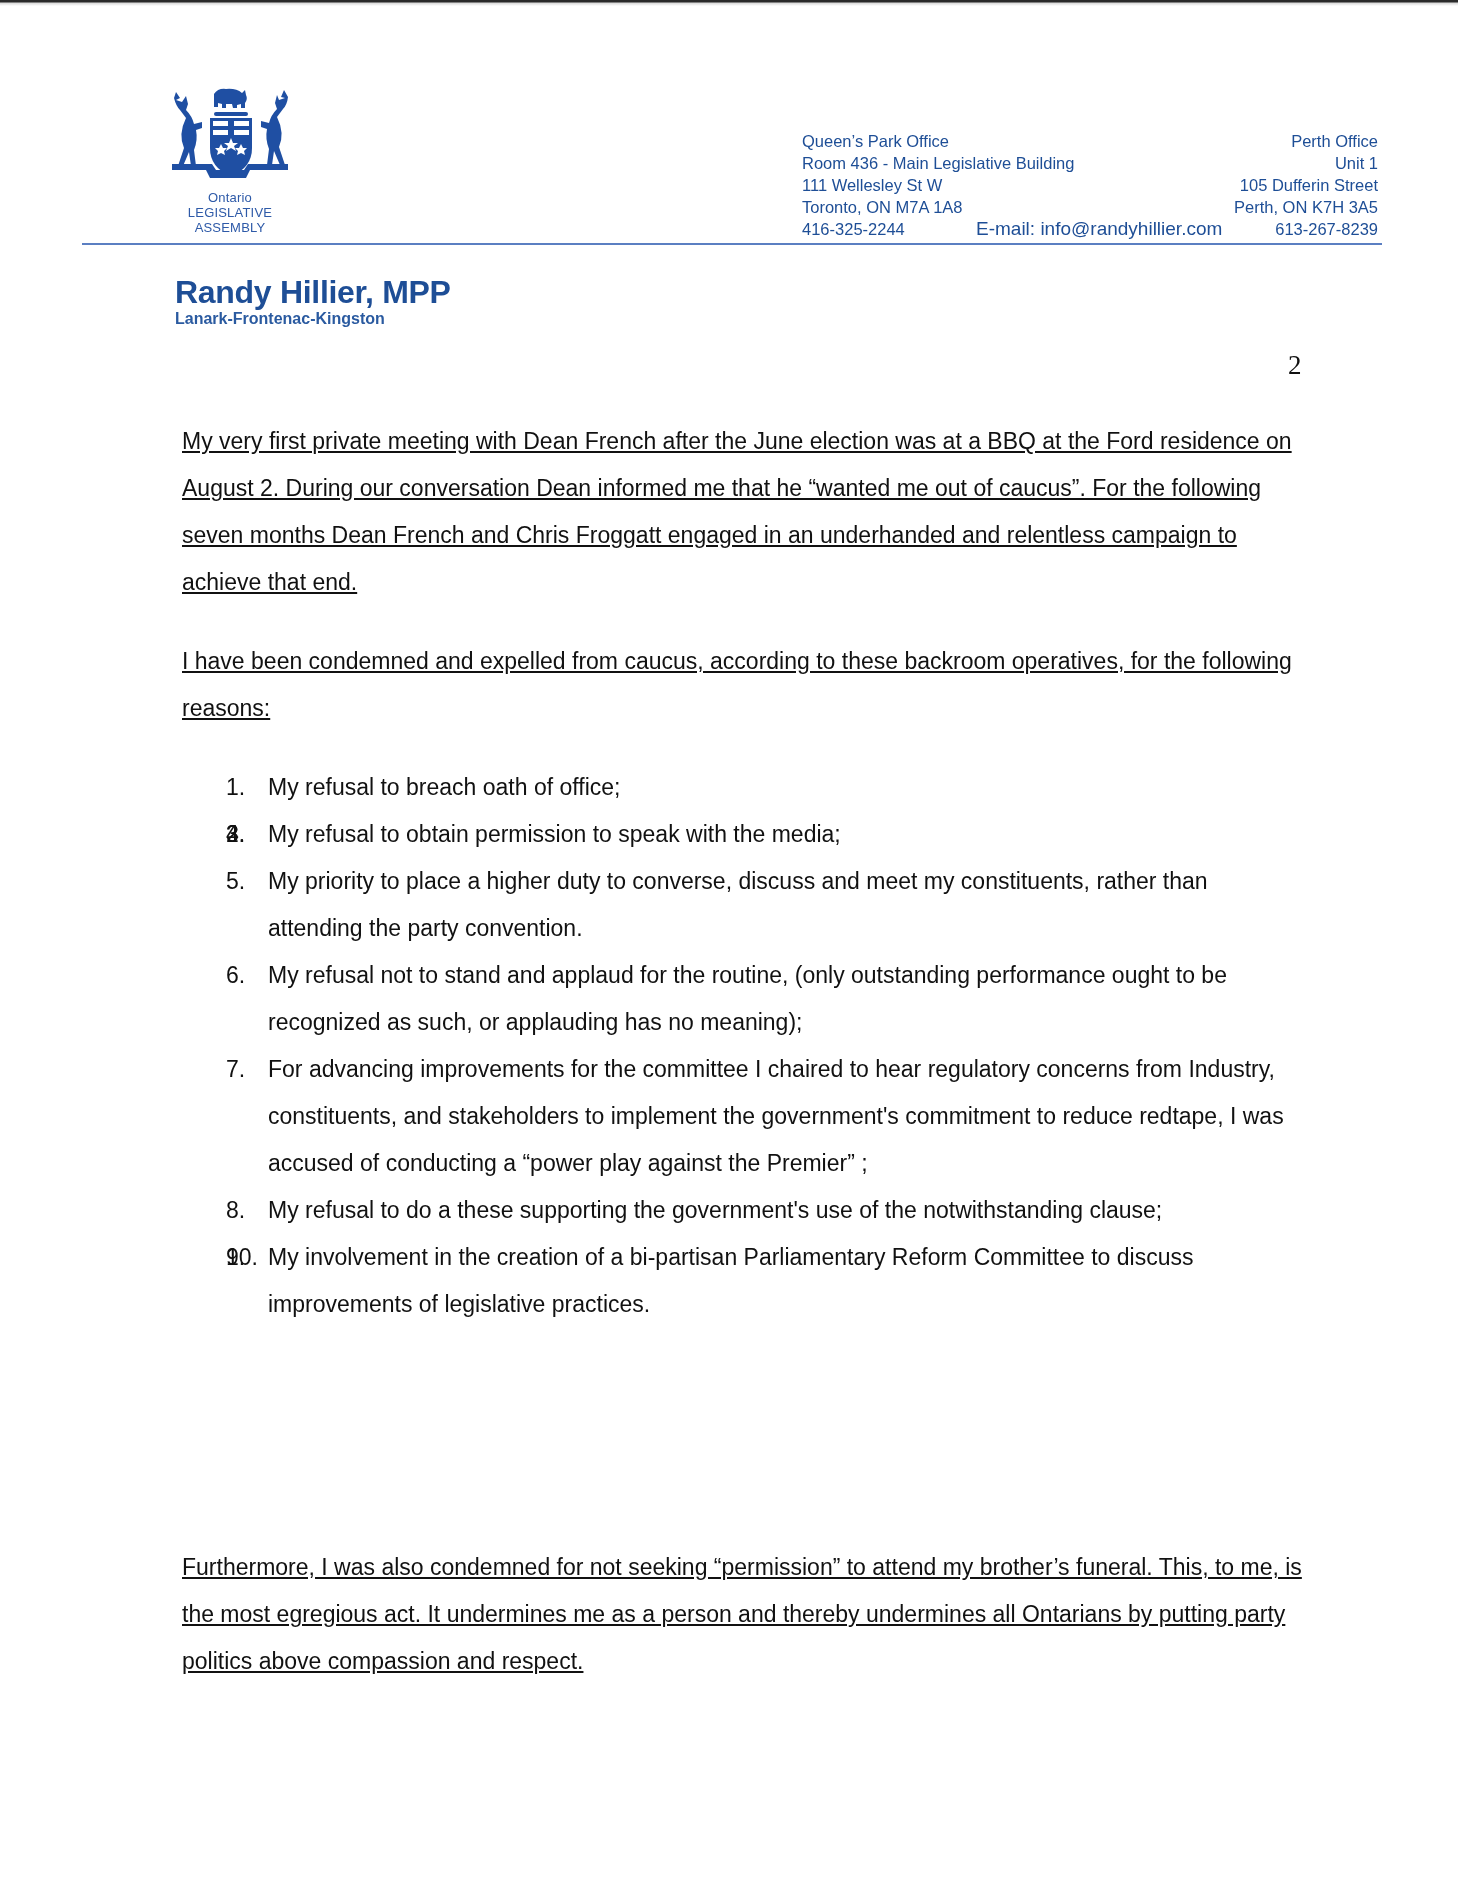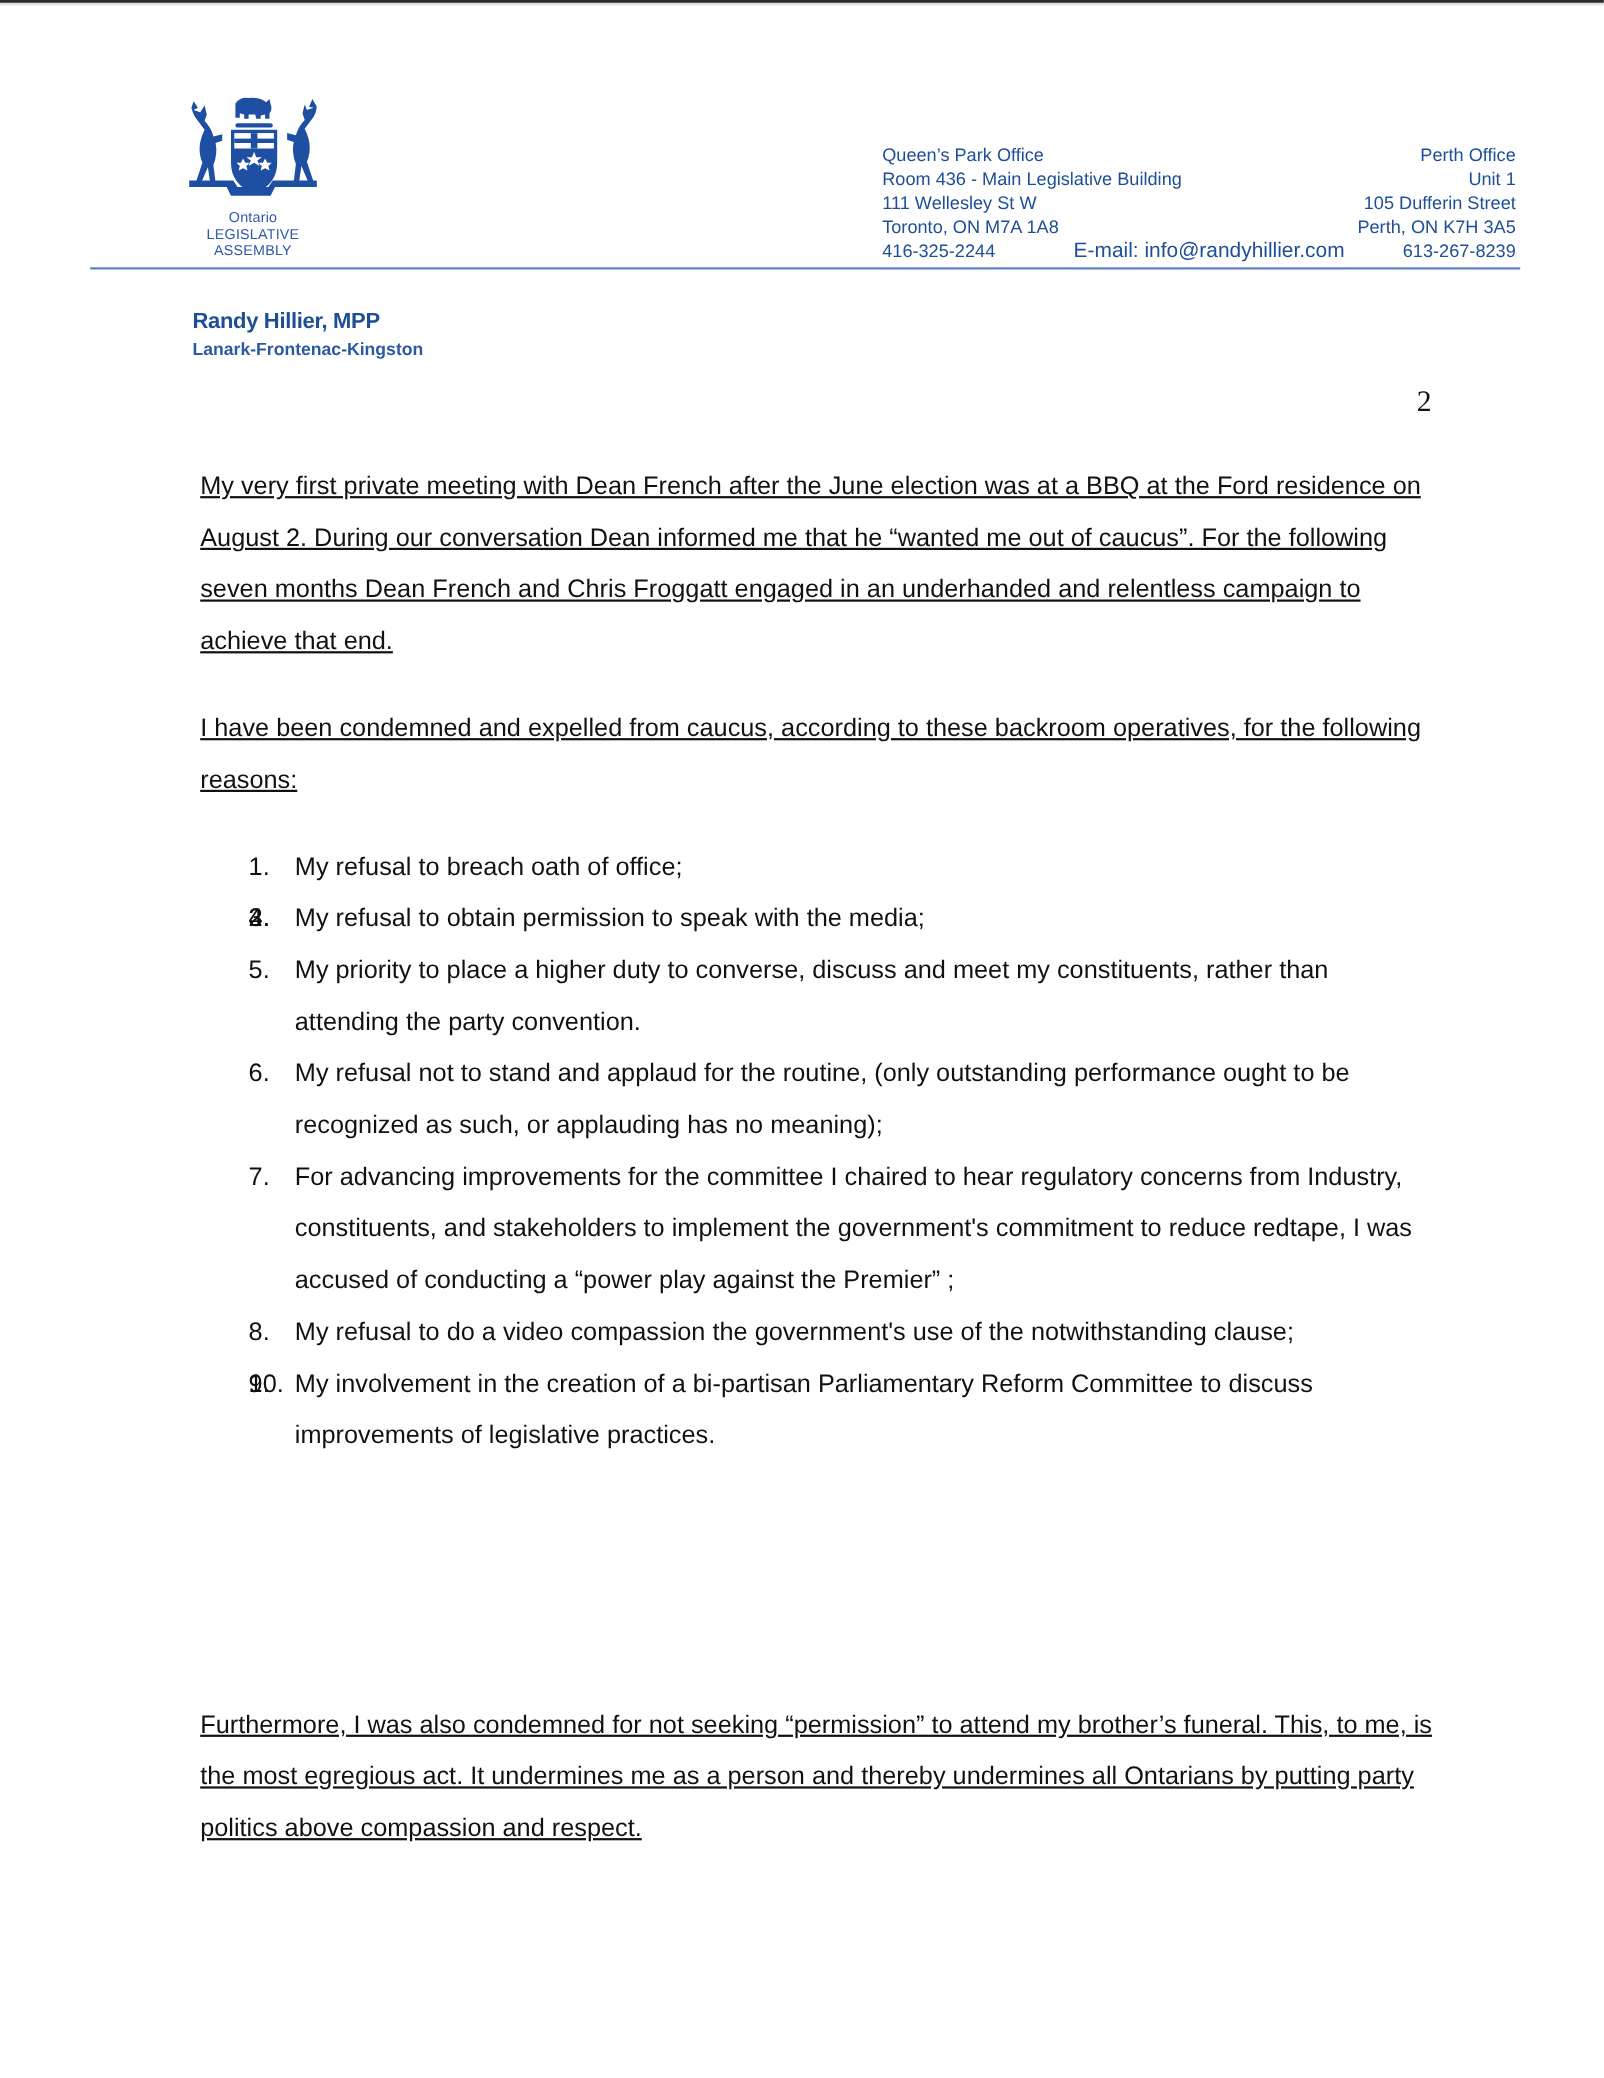--- a/index.html
+++ b/index.html
@@ -27,21 +27,21 @@
     
     .office { position: absolute; color: #1e4e96; font-size: 16.5px; line-height: 22px; }
     .office .title { font-weight: normal; }
     .qp { left: 802px; top: 130px; }
     .perth { right: 80px; top: 130px; text-align: right; }
     .email { position: absolute; left: 976px; top: 218px; color: #1e4e96; font-size: 19px; line-height: 22px; }
 
     .rule { position: absolute; left: 82px; top: 243px; width: 1300px; height: 2px; background: #5b7fc2; }
 
     .mpp { position: absolute; left: 175px; top: 278px; color: #1e4e96; }
-    .mpp-name { font-weight: bold; font-size: 20px; line-height: 28px; letter-spacing: -0.3px; }
+    .mpp-name { font-weight: bold; font-size: 32px; line-height: 28px; letter-spacing: -0.3px; }
     .mpp-riding { font-weight: bold; font-size: 16px; line-height: 25px; color: #2a5aa0; }
 
     .page-num { position: absolute; left: 1288px; top: 350px; font-family: "Liberation Serif", serif; font-size: 27px; color: #111; }
 
     .body-text { position: absolute; left: 182px; width: 1120px; font-size: 23px; line-height: 47px; color: #111; }
     .p1 { top: 418px; }
     .p2 { top: 638px; }
     .p3 { top: 1544px; }
     .p1 p, .p2 p, .p3 p { margin: 0; text-decoration: underline; }
 
@@ -124,20 +124,20 @@
 </div>
 
 <ol class="reasons">
   <li><span class="num">1.</span><span>My refusal to breach oath of office;</span></li>
   <li><span class="num">2.</span></li>
   <li><span class="num">3.</span></li>
   <li><span class="num">4.</span><span>My refusal to obtain permission to speak with the media;</span></li>
   <li><span class="num">5.</span><span>My priority to place a higher duty to converse, discuss and meet my constituents, rather than attending the party convention.</span></li>
   <li><span class="num">6.</span><span>My refusal not to stand and applaud for the routine, (only outstanding performance ought to be recognized as such, or applauding has no meaning);</span></li>
   <li><span class="num">7.</span><span>For advancing improvements for the committee I chaired to hear regulatory concerns from Industry, constituents, and stakeholders to implement the government's commitment to reduce redtape, I was accused of  conducting a “power play against the Premier” ;</span></li>
-  <li><span class="num">8.</span><span>My refusal to do a video compassion the government's use of the notwithstanding clause;</span></li>
+  <li><span class="num">8.</span><span>My refusal to do a these supporting the government's use of the notwithstanding clause;</span></li>
   <li><span class="num">9.</span></li>
   <li><span class="num">10.</span><span>My involvement in the creation of a bi-partisan Parliamentary Reform Committee to discuss improvements of legislative practices.</span></li>
 </ol>
 
 <div class="body-text p3">
   <p>Furthermore, I was also condemned for not seeking “permission” to attend my brother’s funeral. This, to me, is the most egregious act. It undermines me as a person and thereby undermines all Ontarians by putting party politics above compassion and respect.</p>
 </div>
 
 </body></html>

